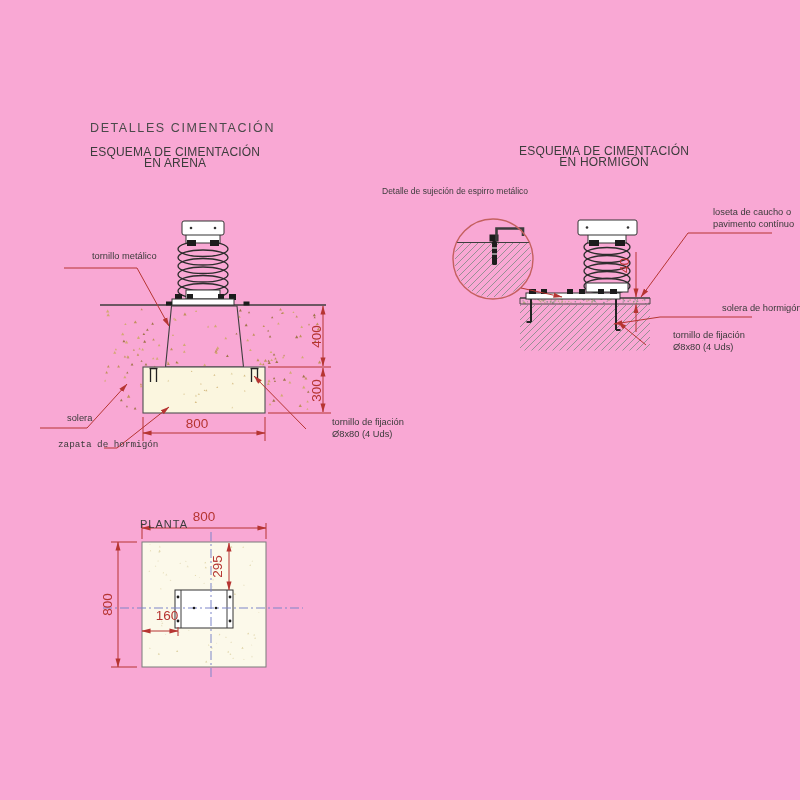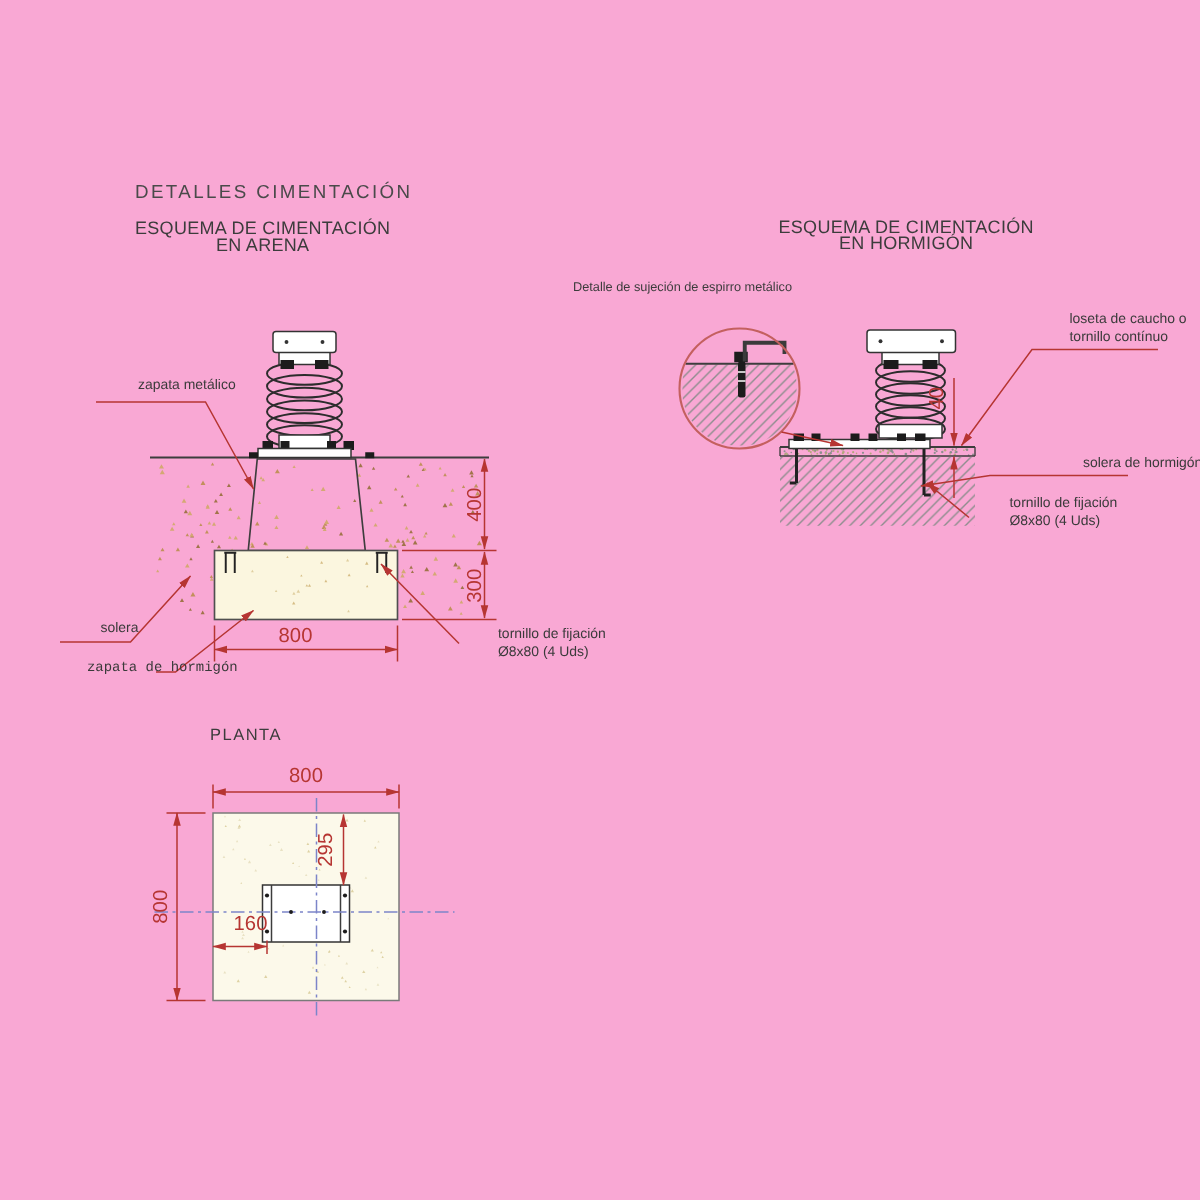--- a/index.html
+++ b/index.html
@@ -10,21 +10,21 @@
     --hatch-gray:#8d8d8d;
     --detail-circle-red:#c4605f;
   }
   html,body{margin:0;padding:0;background:#fff;}
   .canvas{position:relative;width:800px;height:800px;background:#f9a8d4;overflow:hidden;
           font-family:"Liberation Sans",sans-serif;}
   .abs{position:absolute;white-space:nowrap;}
   .main-title{font-size:12.5px;letter-spacing:1.6px;color:#4a4a4a;}
   .scheme-h{font-size:12px;line-height:11px;letter-spacing:.2px;color:#3c3c3c;text-align:center;}
   .caption{font-size:8.5px;color:#3c3c3c;text-align:right;}
-  .plan-title{font-size:11px;letter-spacing:1px;color:#3c3c3c;}
+  .plan-title{font-size:11px;letter-spacing:1px;color:#3c3c3c;margin-top:34px;}
   .lbl{font-size:9.3px;line-height:11.5px;color:#3a3a3a;padding-left:28px;}
   .dim{font-size:13.5px;color:var(--dimension-red);text-align:center;}
   .rot{transform:rotate(-90deg);}
   svg{position:absolute;left:0;top:0;}
   .ln{stroke:var(--line-dark);fill:none;}
   .mech{stroke:#2c2c2c;fill:none;stroke-width:1.3;}
   .white{fill:#fff;stroke:#333;stroke-width:1;}
   .blackfill{fill:#1c1c1c;stroke:none;}
   .red{stroke:var(--dimension-red);fill:none;stroke-width:1;}
   .redfill{fill:var(--dimension-red);}
@@ -527,35 +527,35 @@
     <div class="scheme-h">EN ARENA</div>
   </div>
 
   <div class="abs" style="left:519px;top:146px;">
     <div class="scheme-h">ESQUEMA DE CIMENTACIÓN</div>
     <div class="scheme-h">EN HORMIGÓN</div>
   </div>
 
   <div class="abs caption" style="left:382px;top:186px;">Detalle de sujeción de espirro metálico</div>
 
-  <div class="abs lbl" style="left:64px;top:251px;">zapata metálico</div>
+  <div class="abs lbl" style="left:64px;top:251px;">tornillo metálico</div>
   <div class="abs lbl" style="left:39px;top:413px;">solera</div>
   <div class="abs lbl" style="left:30px;top:439px;font-family:Liberation Mono, monospace;">zapata de hormigón</div>
   <div class="abs" style="left:304px;top:417px;">
     <div class="lbl">tornillo de fijación</div>
     <div class="lbl">Ø8x80 (4 Uds)</div>
   </div>
 
   <div class="abs dim rot" style="left:297px;top:330px;width:36px;height:13px;">400</div>
   <div class="abs dim rot" style="left:297px;top:384px;width:36px;height:13px;">300</div>
   <div class="abs dim" style="left:177px;top:416px;width:40px;">800</div>
 
   <div class="abs" style="left:685px;top:207px;">
     <div class="lbl">loseta de caucho o</div>
-    <div class="lbl">tornillo contínuo</div>
+    <div class="lbl">pavimento contínuo</div>
   </div>
   <div class="abs lbl" style="left:676px;top:303px;margin-left:18px;">solera de hormigón</div>
   <div class="abs" style="left:645px;top:330px;">
     <div class="lbl">tornillo de fijación</div>
     <div class="lbl">Ø8x80 (4 Uds)</div>
   </div>
   <div class="abs dim rot" style="left:605px;top:259px;width:36px;height:13px;">40</div>
 
   <div class="abs plan-title" style="left:140px;top:484px;">PLANTA</div>
   <div class="abs dim" style="left:184px;top:509px;width:40px;">800</div>

